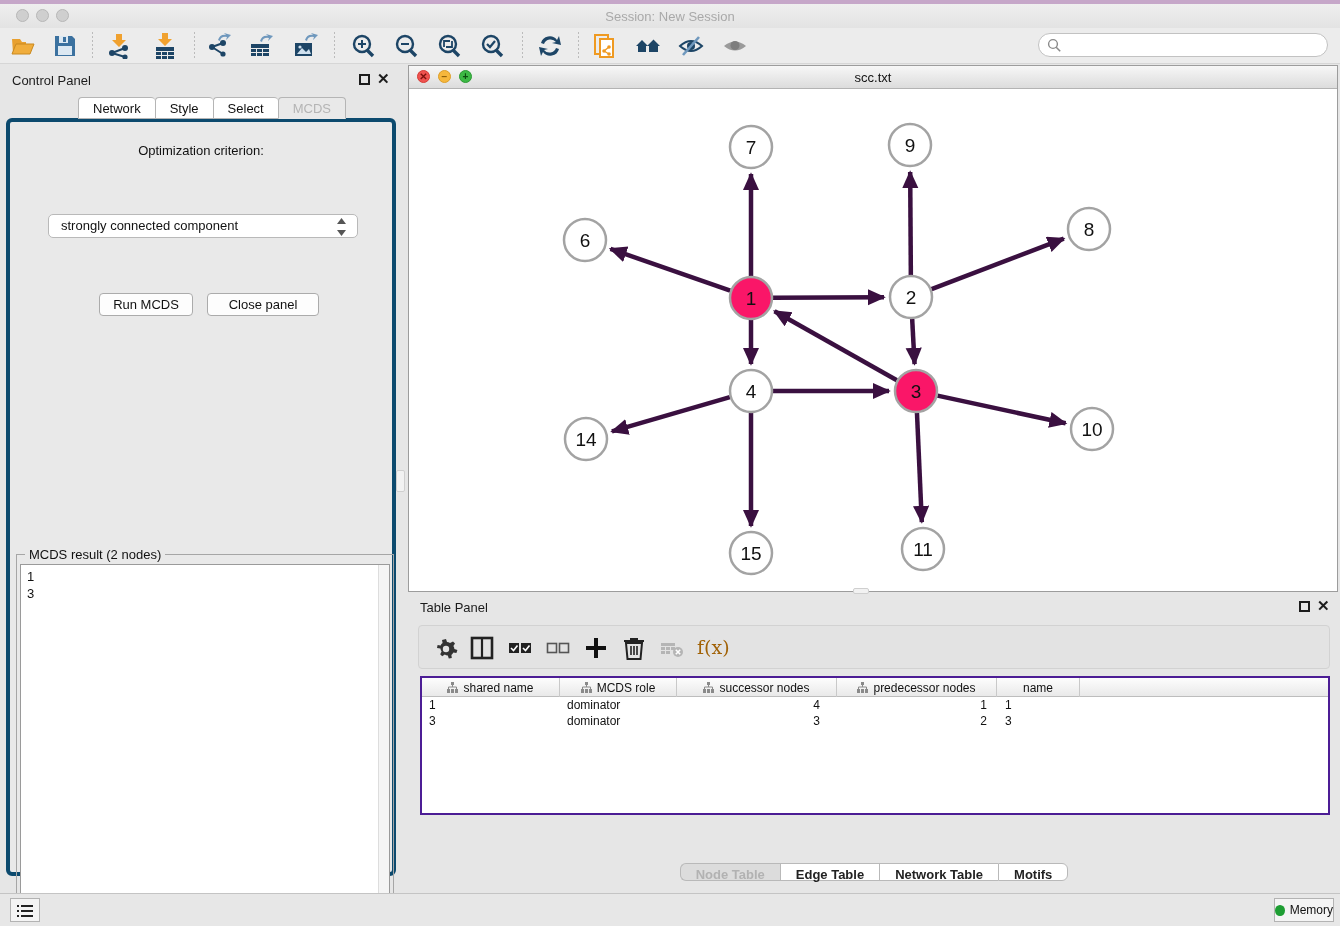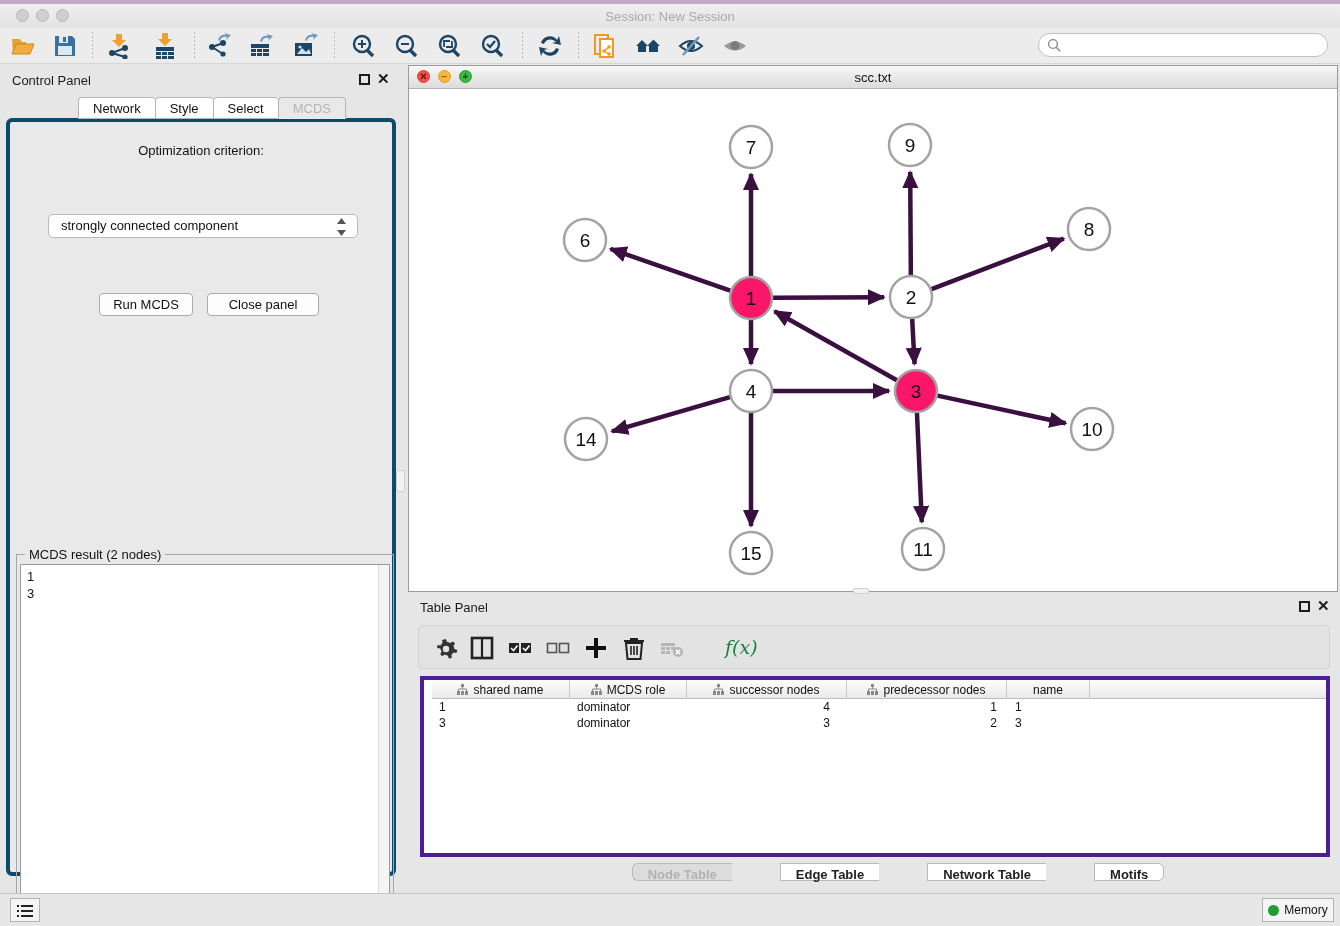--- a/index.html
+++ b/index.html
@@ -77,49 +77,49 @@
   #mac-zoom  { left:50px; background:#3cb944; border:1px solid #2c9a34; color:#0c4d10; }
   #net-title { width:100%; text-align:center; top:4px; font-size:13px; color:#111; }
   #graph-svg { left:0; top:23px; }
 
   
   #table-panel { left:408px; top:594px; width:932px; height:296px; background:#e6e6e6; }
   #tp-title { left:12px; top:6px; font-size:13px; color:#1c1c1c; }
   #tp-toolbar { left:10px; top:31px; width:912px; height:44px; background:#e3e3e3;
     border:1px solid #d2d2d2; border-radius:4px; }
   .tpicon { top:9px; width:26px; height:26px; cursor:pointer; }
-  #fx-label { font-family:"DejaVu Serif", serif; font-style:italic; font-size:19px;
-    color:#15803d; top:10px; cursor:default;margin-left:28px; }
-  #tp-table { left:12px; top:82px; width:910px; height:181px; background:#fff;
-    border:4px solid #4c1d95;padding-left:8px; }
+  #fx-label { font-family:"DejaVu Serif", serif; font-size:19px;
+    color:#a16207; top:10px; cursor:default; }
+  #tp-table { left:12px; top:82px; width:910px; height:139px; background:#fff;
+    border:2px solid #4c1d95; }
   #tp-header { display:flex; height:19px;
     background:linear-gradient(#fdfdfd,#e9e9e9); border-bottom:1px solid #bdbdbd; }
   .th { display:flex; align-items:center; justify-content:center; gap:5px;
     border-right:1px solid #c9c9c9; font-size:12px; color:#111; height:19px; cursor:pointer; }
   .tr { display:flex; height:16px; font-size:12px; color:#111; cursor:default; }
   .td { overflow:hidden; white-space:nowrap; line-height:16px; }
   .c0 { width:138px; } .c1 { width:117px; } .c2 { width:160px; }
   .c3 { width:160px; } .c4 { width:83px; }
   .td.c0,.td.c1 { padding-left:7px; }
   .td.c2 { text-align:right; padding-right:17px; }
   .td.c3 { text-align:right; padding-right:10px; }
   .td.c4 { padding-left:8px; }
   #tp-tabs { left:0; width:932px; top:269px; display:flex; justify-content:center; }
   .tp-tab { height:18px; padding:0 15px; font-size:13px; font-weight:bold; line-height:21px;
-    background:#fff; border:1px solid #b9b9b9; border-right:none; color:#222; cursor:pointer;margin-left:48px; }
+    background:#fff; border:1px solid #b9b9b9; border-right:none; color:#222; cursor:pointer; }
   .tp-tab:first-child { border-radius:6px 0 0 6px; }
   .tp-tab:last-child  { border-radius:0 6px 6px 0; border-right:1px solid #b9b9b9; }
   .tp-tab.active { background:#dcdcdc; color:#b2b2b2; }
 
   
   #status-bar { left:0; top:893px; width:1340px; height:33px; background:#e7e7e7;
     border-top:1px solid #c4c4c4; }
   #taskbar-btn { left:10px; top:4px; width:30px; height:24px; background:#f4f4f4;
     border:1px solid #b3b3b3; cursor:pointer; }
-  #memory-btn { right:6px; top:4px; width:72px; height:24px; background:#f4f4f4;
+  #memory-btn { right:6px; top:4px; width:60px; height:24px; background:#f4f4f4;
     border:1px solid #b3b3b3; font-size:12px; color:#111; cursor:pointer;
     display:flex; align-items:center; justify-content:center; gap:5px; }
   #memory-dot { width:11px; height:11px; border-radius:50%; background:#1e9e33; }
 </style>
 </head>
 <body>
 
 <div id="mac-strip" class="abs"></div>
 <div id="titlebar" class="abs">
   <div class="traffic abs" style="left:16px"></div>

